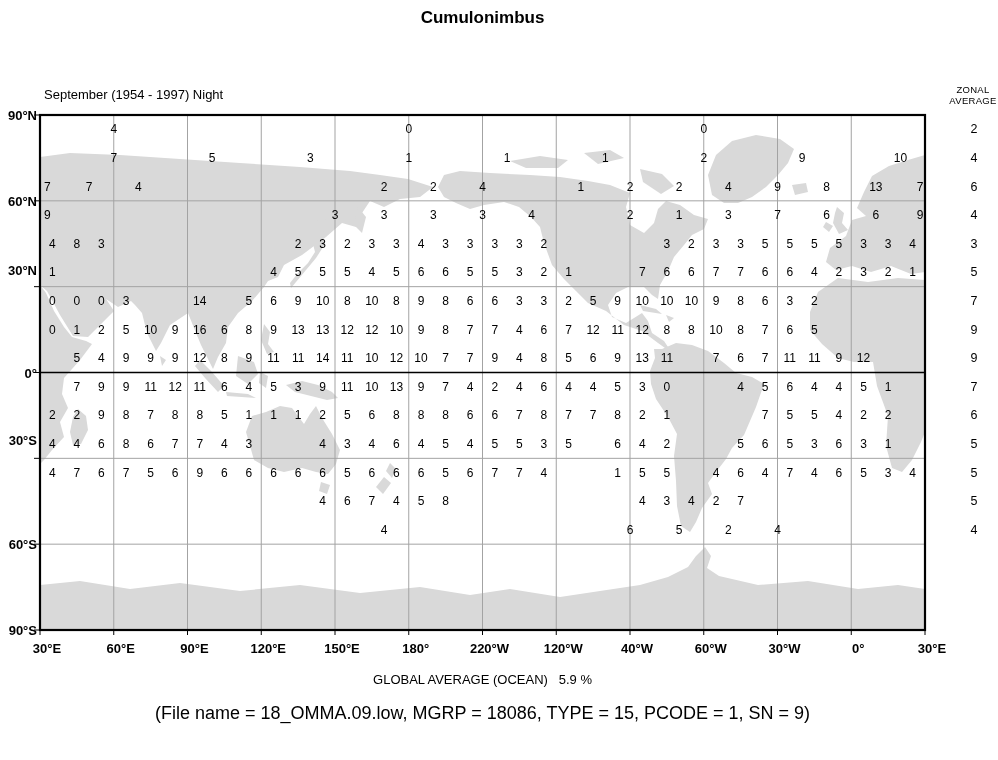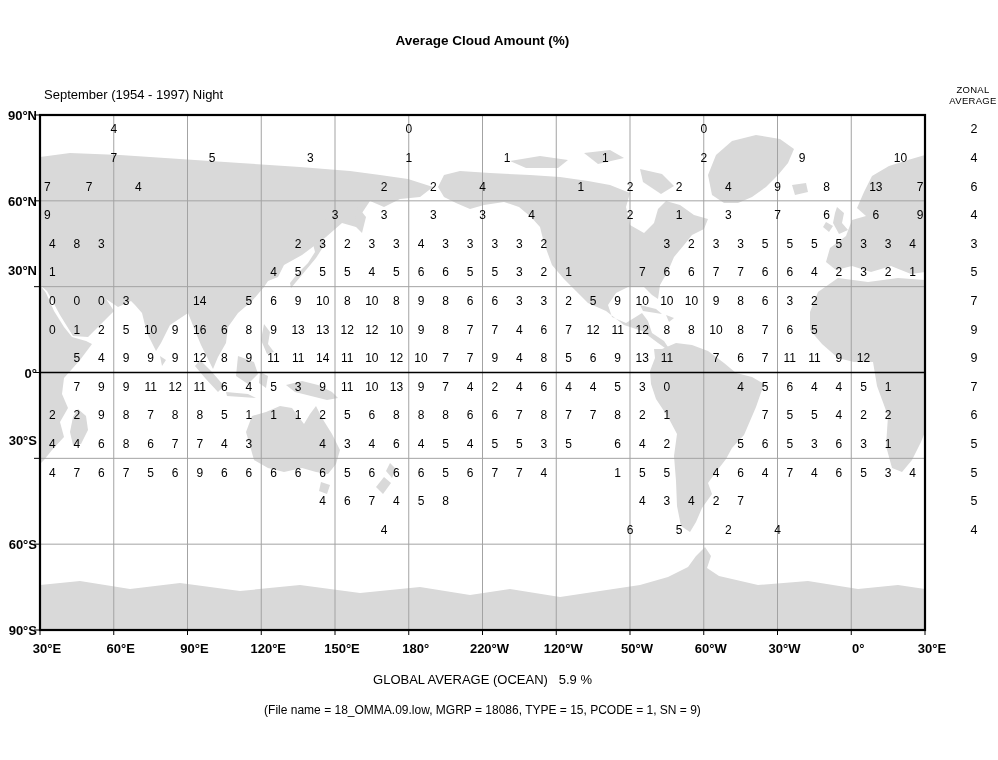--- a/index.html
+++ b/index.html
@@ -17,28 +17,28 @@
   #grid-svg{position:absolute;left:0;top:0;overflow:visible;}
   .val{position:absolute;transform:translate(-50%,-50%);font-size:12px;white-space:nowrap;}
   .lat-label{position:absolute;left:0;width:37px;text-align:right;font-size:13px;
              font-weight:bold;transform:translateY(-50%);}
   .lon-label{position:absolute;top:641px;transform:translateX(-50%);font-size:13px;
              font-weight:bold;white-space:nowrap;margin-left:7px;}
   .zonal-val{position:absolute;transform:translate(-50%,-50%);font-size:12.5px;}
   .footer1{position:absolute;left:40px;top:672px;width:885px;text-align:center;
            font-size:13px;white-space:pre;}
   .footer2{position:absolute;left:30px;top:703px;width:905px;text-align:center;
-           font-size:12px;white-space:pre;}
+           font-size:18px;white-space:pre;}
 </style>
 </head>
 <body>
 
 <div id="page">
 
-  <div class="t-sub">Average Cloud Amount (%)</div>
+  <div class="t-title">Cumulonimbus</div>
 
   <div class="hdr-left">September (1954 - 1997) Night</div>
 
   <div class="zonal-hdr">
     <div>ZONAL</div>
     <div>AVERAGE</div>
   </div>
 
   <div id="map">
     <svg id="grid-svg" width="885" height="515" viewBox="0 0 885 515">
@@ -456,21 +456,21 @@
     </div>
   <div id="lon-labels">
       <div class="lon-label" style="left: 40px;">30°E</div>
       <div class="lon-label" style="left: 113.75px;">60°E</div>
       <div class="lon-label" style="left: 187.5px;">90°E</div>
       <div class="lon-label" style="left: 261.25px;">120°E</div>
       <div class="lon-label" style="left: 335px;">150°E</div>
       <div class="lon-label" style="left: 408.75px;">180°</div>
       <div class="lon-label" style="left: 482.5px;">220°W</div>
       <div class="lon-label" style="left: 556.25px;">120°W</div>
-      <div class="lon-label" style="left: 630px;">50°W</div>
+      <div class="lon-label" style="left: 630px;">40°W</div>
       <div class="lon-label" style="left: 703.75px;">60°W</div>
       <div class="lon-label" style="left: 777.5px;">30°W</div>
       <div class="lon-label" style="left: 851.25px;">0°</div>
       <div class="lon-label" style="left: 925px;">30°E</div>
     </div>
   <div id="zonal-col">
       <div class="zonal-val" style="left: 974px; top: 129.306px;">2</div>
       <div class="zonal-val" style="left: 974px; top: 157.917px;">4</div>
       <div class="zonal-val" style="left: 974px; top: 186.528px;">6</div>
       <div class="zonal-val" style="left: 974px; top: 215.139px;">4</div>

